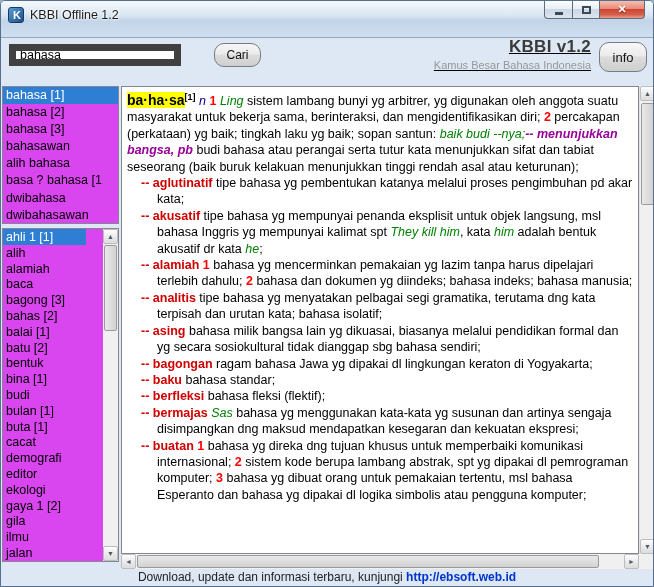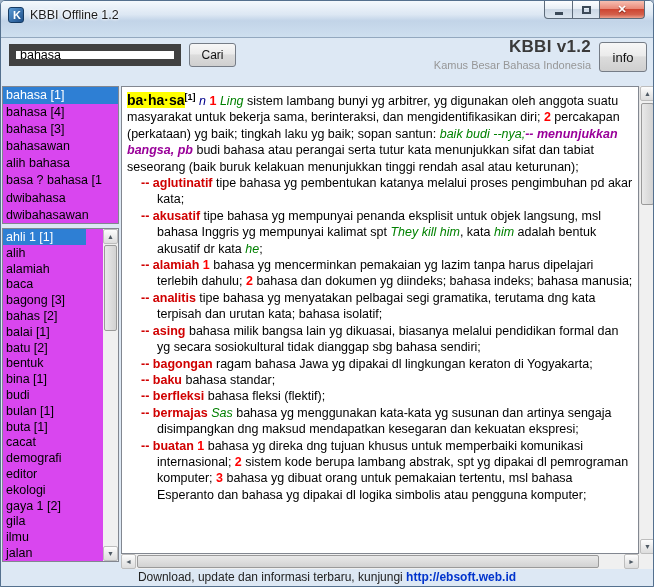--- a/index.html
+++ b/index.html
@@ -31,25 +31,25 @@
     background:linear-gradient(#f6bfb2,#e98a79 45%,#ce4632 50%,#d4604b 80%,#eda08d); }
   .glyph-min { width:8px; height:3px; background:#3c4a58; margin-top:8px; }
   .glyph-max { width:9px; height:8px; border:2px solid #3c4a58; background:transparent; }
   .glyph-close { color:#fff; font-size:11px; font-weight:bold; text-shadow:0 1px 1px #7a1f12; }
 
   
   .search-input { position:absolute; left:8px; top:43px; width:172px; height:22px;
     border:7px solid #404040; background:#fff; font-family:"Liberation Sans",sans-serif;
     font-size:12.5px; padding:0 4px; color:#000; }
   .btn { font-family:"Liberation Sans",sans-serif; font-size:12px; color:#111;
-    border:1px solid #757c86; border-radius:3px;
-    background:linear-gradient(#f7f7f7,#ebebeb 45%,#dcdcdc 50%,#cfcfcf); cursor:default; }
+    border:1px solid #757c86; border-radius:10px;
+    background:linear-gradient(#f7f7f7,#ebebeb 45%,#dcdcdc 50%,#cfcfcf); cursor:default;margin-left:25px; }
   .btn-cari { position:absolute; left:188px; top:42px; width:47px; height:24px; }
   .btn-info { position:absolute; right:6px; top:41px; width:48px; height:30px; font-size:13px; }
-  .brand { position:absolute; right:62px; top:36px; text-align:right; }
+  .brand { position:absolute; right:62px; top:36px; text-align:right;text-decoration:underline; }
   .brand-title { font-size:17px; font-weight:bold; color:#3a3a3a; letter-spacing:0.3px; }
   .brand-sub { font-size:11px; color:#979797; margin-top:2px; }
 
   
   .listbox { position:absolute; background:#d946ef; border:1px solid #828790; overflow:hidden; }
   .list1 { left:1px; top:85px; width:117px; height:138px; }
   .list2 { left:1px; top:227px; width:117px; height:334px; }
   .list2 .items { margin-right:32px; }
   .list-item { font-size:12.5px; color:#000; padding:1px 2px 0 3px;
     white-space:nowrap; overflow:hidden; cursor:default; }
@@ -122,21 +122,21 @@
   <button class="btn btn-cari">Cari</button>
   <div class="brand">
     <div class="brand-title">KBBI v1.2</div>
     <div class="brand-sub">Kamus Besar Bahasa Indonesia</div>
   </div>
   <button class="btn btn-info">info</button>
 
   <div class="listbox list1">
     <div class="items">
         <div class="list-item selected">bahasa [1]</div>
-        <div class="list-item">bahasa [4]</div>
+        <div class="list-item">bahasa [2]</div>
         <div class="list-item">bahasa [3]</div>
         <div class="list-item">bahasawan</div>
         <div class="list-item">alih bahasa</div>
         <div class="list-item">basa ? bahasa [1</div>
         <div class="list-item">dwibahasa</div>
         <div class="list-item">dwibahasawan</div>
       </div>
   </div>
 
   <div class="listbox list2">

